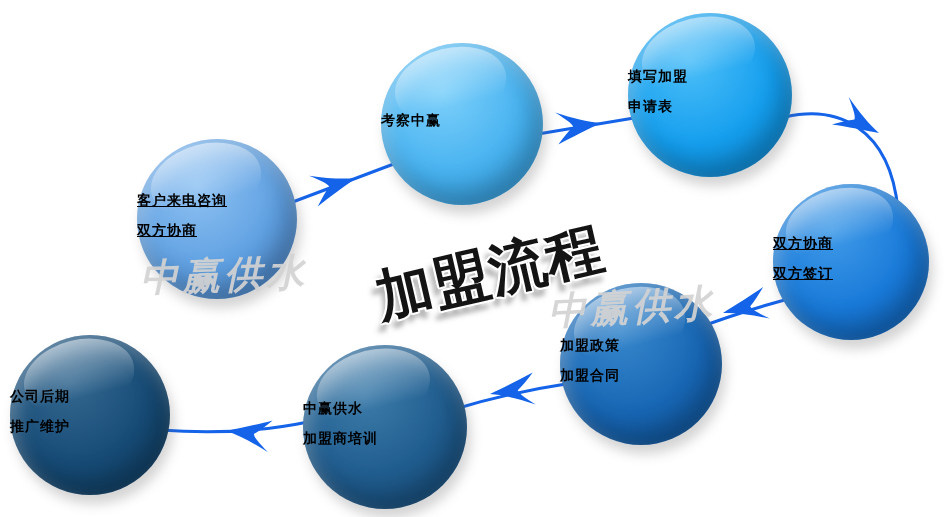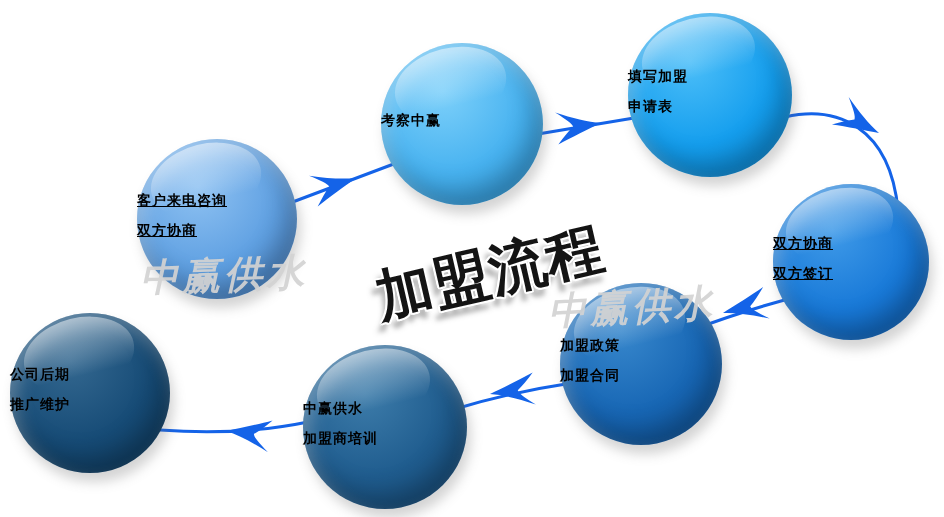--- a/index.html
+++ b/index.html
@@ -36,21 +36,21 @@
     font-size:14px;font-weight:bold;color:#000;
     line-height:2.15;letter-spacing:1px;
     text-align:center;white-space:nowrap;
   }
   .pos-1{left:137px;top:139px;width:160px;height:160px;text-decoration:underline;}
   .pos-2{left:381px;top:43px;width:162px;height:162px;}
   .pos-3{left:628px;top:13px;width:164px;height:164px;}
   .pos-4{left:773px;top:184px;width:156px;height:156px;}
   .pos-5{left:560px;top:283px;width:162px;height:162px;}
   .pos-6{left:303px;top:345px;width:164px;height:164px;}
-  .pos-7{left:10px;top:313px;width:160px;height:160px;}
+  .pos-7{left:10px;top:335px;width:160px;height:160px;}
   .title{
     position:absolute;left:350px;top:235px;width:280px;z-index:4;
     text-align:center;
     font-size:57px;font-weight:900;letter-spacing:1px;
     color:#141414;
     transform:rotate(-13deg);
     text-shadow:
       2px 0 0 #fff,-2px 0 0 #fff,0 2px 0 #fff,0 -2px 0 #fff,
       1.5px 1.5px 0 #fff,-1.5px 1.5px 0 #fff,1.5px -1.5px 0 #fff,-1.5px -1.5px 0 #fff,
       -6px 8px 5px rgba(100,100,100,.5);

